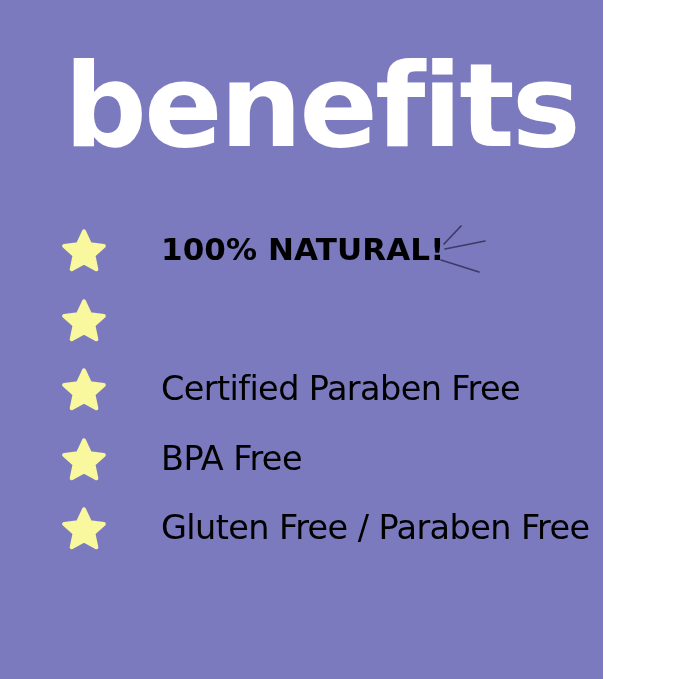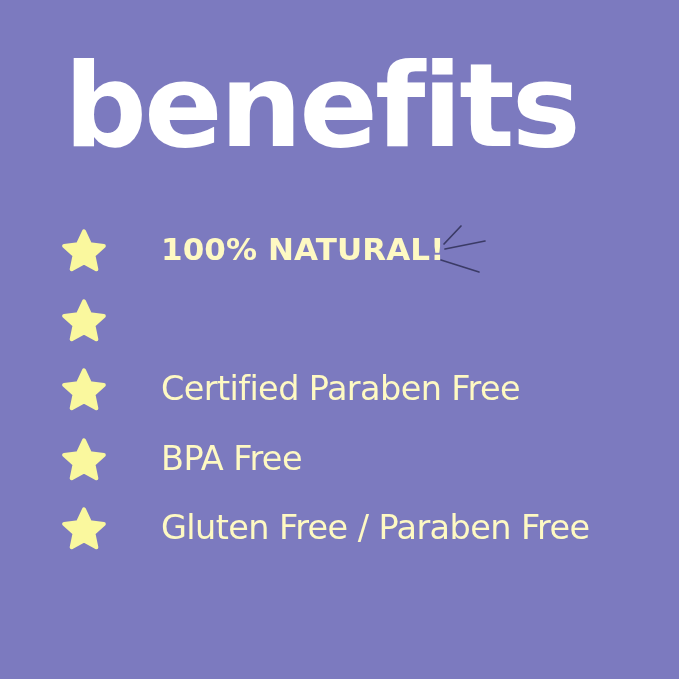--- a/index.html
+++ b/index.html
@@ -4,21 +4,21 @@
 <style>
   html, body {
     margin: 0;
     padding: 0;
   }
   body {
     font-family: "Liberation Sans", sans-serif;
   }
   #poster {
     position: relative;
-    width: 679px;
+    width: 603px;
     height: 679px;
     overflow: hidden;
     background: #7C7ABF;
   }
 
   
   .title {
     position: absolute;
     left: 64px;
     top: 46px;
@@ -51,21 +51,21 @@
     width: 44px;
     height: 44px;
     display: block;
   }
   .label {
     position: absolute;
     left: 161px;
     top: 0;
     height: 56px;
     line-height: 56px;
-    color: #fef9c3;
+    color: #000000;
     font-family: "DejaVu Sans", sans-serif;
     font-size: 33.5px;
     font-weight: normal;
     letter-spacing: -0.6px;
     white-space: nowrap;
   }
   .row.emphasis .label {
     font-size: 31px;
     font-weight: bold;
     letter-spacing: 0.1px;

